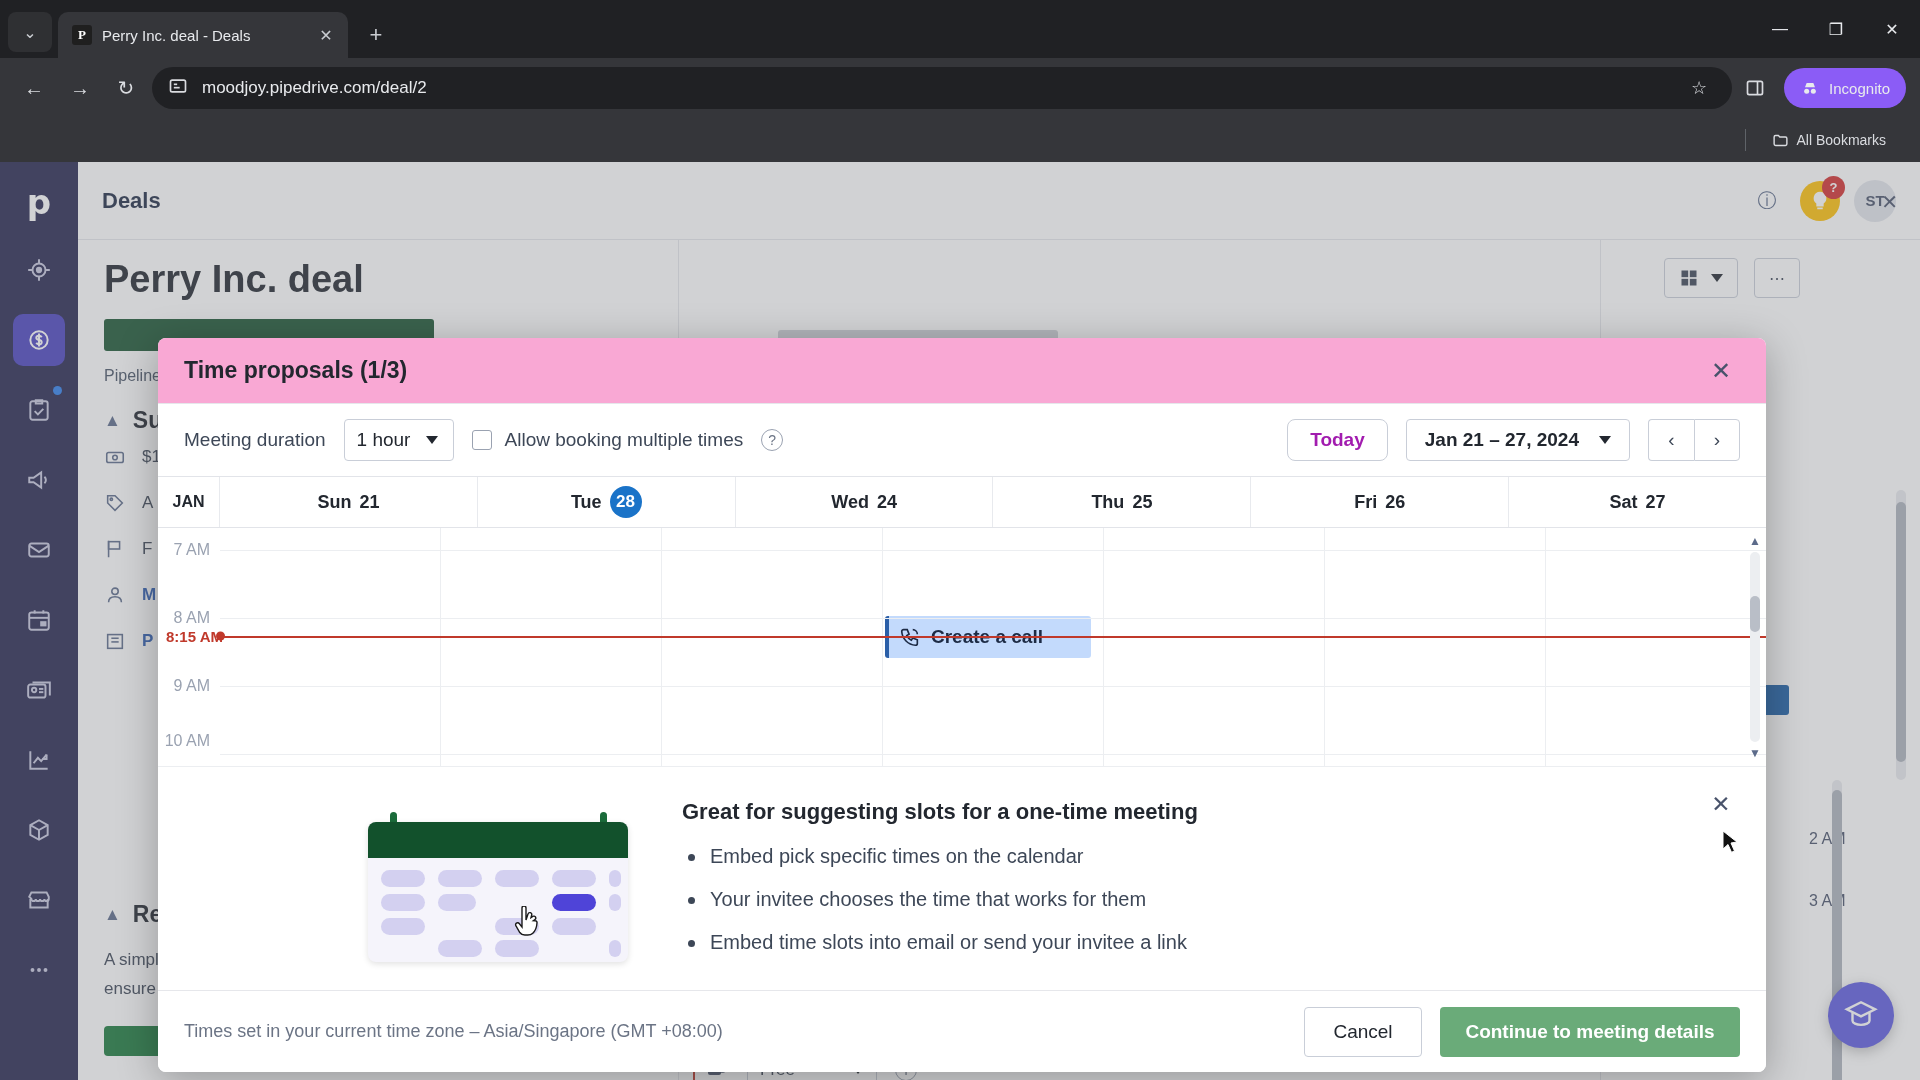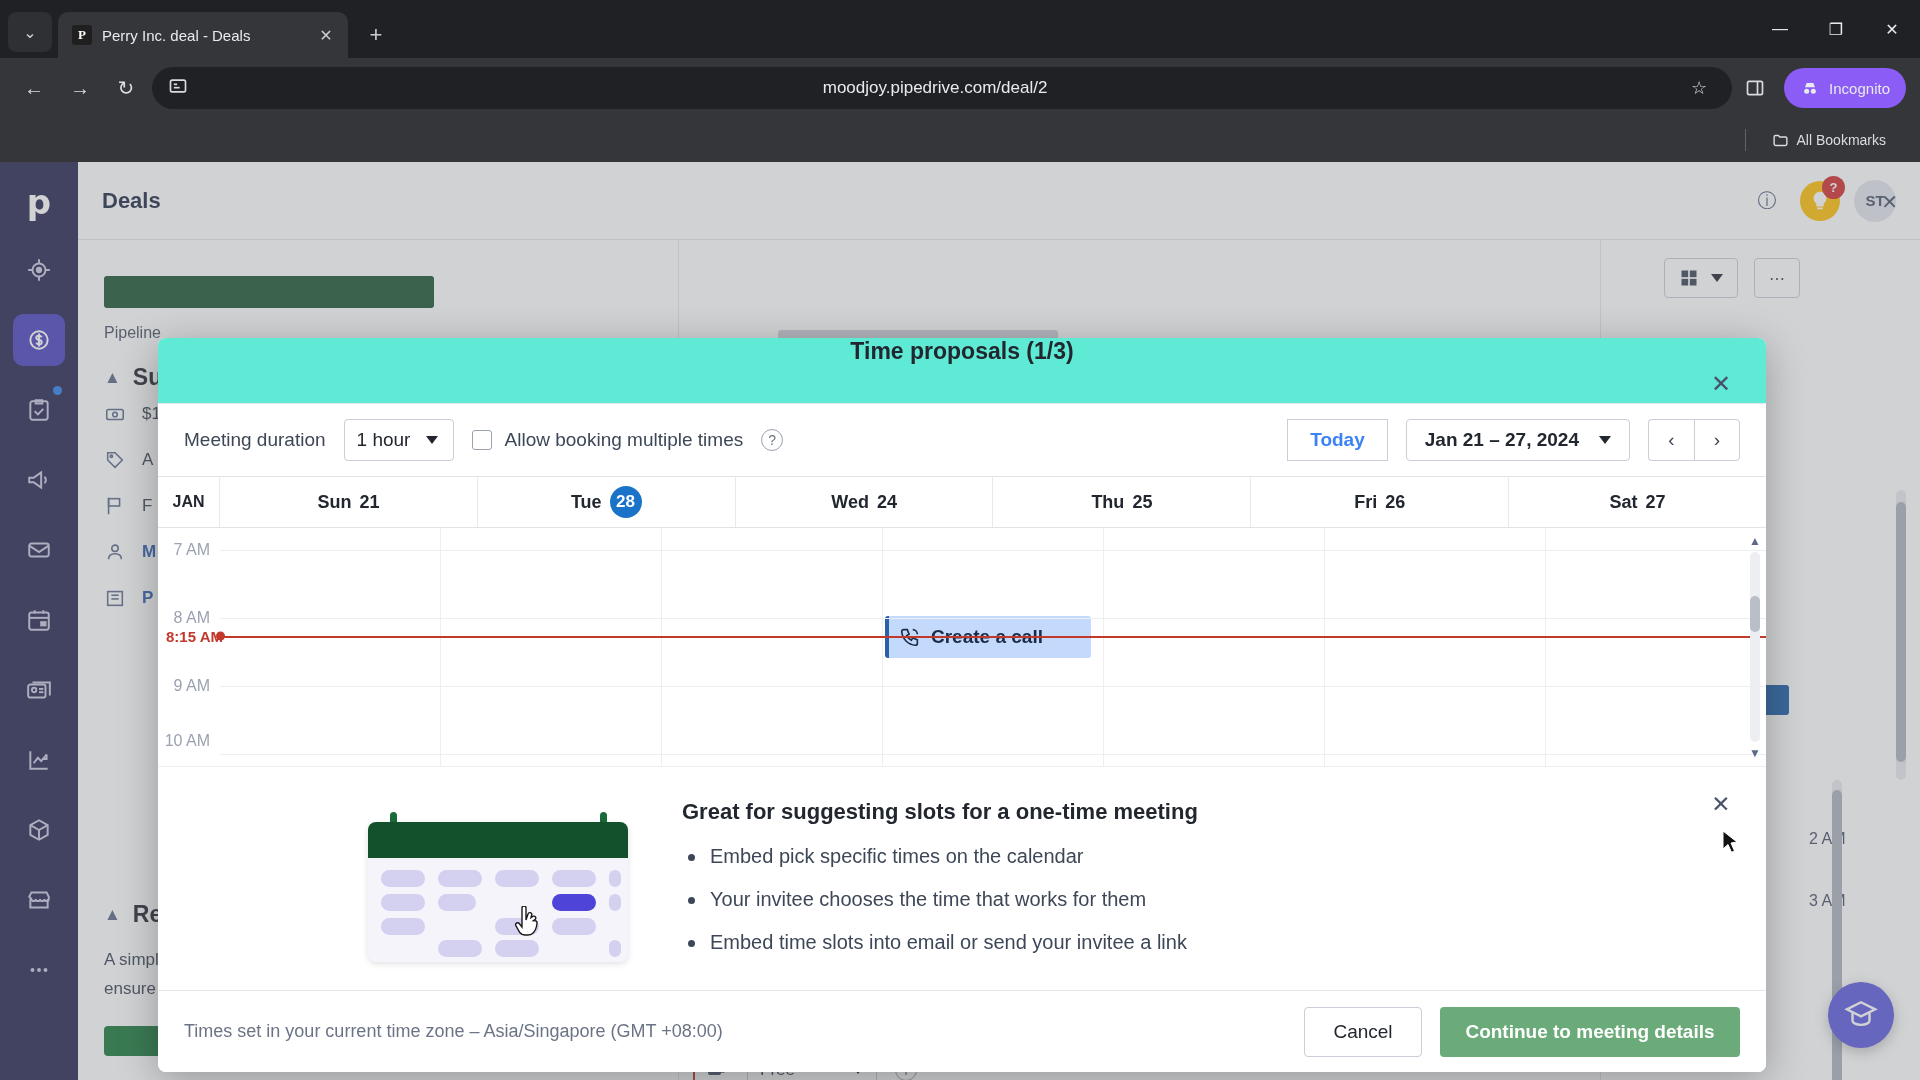--- a/index.html
+++ b/index.html
@@ -34,21 +34,21 @@
   .newtab { width:36px;height:36px;border-radius:50%;display:flex;align-items:center;justify-content:center;color:#c9ccd1;font-size:22px;margin:0 0 5px 10px;cursor:pointer;}
   .winctrl { position:absolute; right:0; top:0; height:58px; display:flex; align-items:center; }
   .winctrl div { width:56px;height:48px;display:flex;align-items:center;justify-content:center;color:#e8eaed;font-size:16px;cursor:pointer;}
 
   .toolbar { height:60px; display:flex; align-items:center; gap:6px; padding:0 14px; background:#35363a; }
   .navbtn { width:40px;height:40px;border-radius:50%;display:flex;align-items:center;justify-content:center;color:#dadce0;font-size:20px;cursor:pointer;}
   .omnibox {
     flex:1; height:42px; background:#202124; border-radius:22px; display:flex;
     align-items:center; padding:0 16px; gap:14px; color:#e8eaed; font-size:17px; cursor:text;
   }
-  .omnibox .url { flex:1;text-align:center; }
+  .omnibox .url { flex:1; }
   .star { width:34px;height:34px;display:flex;align-items:center;justify-content:center;color:#dadce0;font-size:18px;cursor:pointer;}
   .sidepanel-ic { width:34px;height:34px;display:flex;align-items:center;justify-content:center;color:#dadce0;cursor:pointer;}
   .incognito-pill {
     height:40px; border-radius:20px; background:#8b5cf6; display:flex; align-items:center;
     gap:9px; padding:0 16px; color:#e8eaed; font-size:15px; margin-left:6px; cursor:pointer;
   }
   .bookmarks-bar { height:44px; background:#35363a; display:flex; align-items:center; justify-content:flex-end; padding-right:26px; gap:10px; color:#dadce0; font-size:14px;}
   .bookmarks-bar .sep { width:1px;height:22px;background:#5f6368;margin-right:8px;}
   .bk-item{display:flex;align-items:center;gap:8px;cursor:pointer;padding:4px 8px;border-radius:6px;}
 
@@ -114,34 +114,34 @@
   .gray-bar{position:absolute;left:700px;top:168px;width:280px;height:30px;background:#cfd2d8;border-radius:3px;}
 
   .dim-overlay{position:absolute;left:0;top:0;width:1920px;height:918px;background:rgba(120,122,130,0.34);}
 
   
   .modal {
     position:absolute; left:158px; top:176px; width:1608px; height:734px;
     background:#fff; border-radius:8px; box-shadow:0 8px 40px rgba(0,0,0,.28);
     display:flex; flex-direction:column; overflow:hidden;
   }
-  .modal-head{height:66px;display:flex;align-items:center;padding:0 26px;border-bottom:1px solid #e6e7eb;background:#5eead4;flex-direction:column;}
+  .modal-head{height:66px;display:flex;align-items:center;padding:0 26px;border-bottom:1px solid #e6e7eb;background:#f9a8d4;}
   .modal-title{font-size:23px;font-weight:700;color:#22272f;}
   .modal-x{margin-left:auto;width:38px;height:38px;display:flex;align-items:center;justify-content:center;color:#49536b;font-size:24px;cursor:pointer;border-radius:50%;}
 
   .modal-toolbar{height:72px;display:flex;align-items:center;padding:0 26px;gap:18px;}
   .mt-label{font-size:19px;color:#3d4757;}
   .duration-select{height:42px;min-width:110px;border:1px solid #c9ced8;border-radius:4px;display:flex;align-items:center;gap:16px;padding:0 12px;font-size:19px;color:#22272f;cursor:pointer;background:#fff;}
   .caret{width:0;height:0;border-left:6px solid transparent;border-right:6px solid transparent;border-top:8px solid #22272f;}
   .cb-wrap{display:flex;align-items:center;gap:13px;cursor:pointer;}
   .cb{width:20px;height:20px;border:1.5px solid #9aa2b1;border-radius:3px;background:#fff;}
   .cb-text{font-size:19px;color:#3d4757;}
   .help-ic{width:22px;height:22px;border-radius:50%;border:1.5px solid #9aa2b1;color:#6b7485;font-size:14px;display:flex;align-items:center;justify-content:center;cursor:pointer;}
   .mt-spacer{flex:1;}
-  .btn-outline{height:42px;border:1px solid #c9ced8;border-radius:0;display:flex;align-items:center;padding:0 22px;font-size:19px;color:#3b82f6;background:#fff;cursor:pointer;font-weight:600;}
+  .btn-outline{height:42px;border:1px solid #c9ced8;border-radius:8px;display:flex;align-items:center;padding:0 22px;font-size:19px;color:#a21caf;background:#fff;cursor:pointer;font-weight:600;}
   .range-select{height:42px;border:1px solid #c9ced8;border-radius:4px;display:flex;align-items:center;gap:20px;padding:0 18px;font-size:19px;color:#22272f;background:#fff;cursor:pointer;font-weight:600;}
   .arrows{display:flex;}
   .arrow-btn{width:46px;height:42px;border:1px solid #c9ced8;display:flex;align-items:center;justify-content:center;color:#3d4757;font-size:19px;background:#fff;cursor:pointer;}
   .arrow-btn:first-child{border-radius:4px 0 0 4px;border-right:none;}
   .arrow-btn:last-child{border-radius:0 4px 4px 0;}
 
   .cal-head{display:flex;border-top:1px solid #e2e4e9;border-bottom:1px solid #e2e4e9;height:52px;background:#fff;}
   .cal-head .corner{width:62px;display:flex;align-items:center;justify-content:center;font-size:16px;font-weight:700;color:#22272f;border-right:1px solid #e8eaee;}
   .cal-head .dcol{flex:1;display:flex;align-items:center;justify-content:center;gap:8px;font-size:18px;font-weight:600;color:#22272f;border-right:1px solid #e8eaee;}
   .cal-head .dcol:last-child{border-right:none;}
@@ -348,20 +348,21 @@
         <span class="bulb">
           <svg viewBox="0 0 24 24" width="22" height="22" fill="#fff">
               <path d="M9 21h6v-2H9zm3-19a7 7 0 0 0-4 12.7V18h8v-3.3A7 7 0 0 0 12 2z"></path>
             </svg>
           <span class="badge">?</span>
         </span>
         <span class="avatar">ST</span>
       </div>
 
       <div class="deal-header">
+        <div class="deal-title">Perry Inc. deal</div>
         <div class="green-bar"></div>
         <div class="pipeline-label">Pipeline</div>
       </div>
 
       <div class="section-head">
         <span class="chev">▲</span>
         <span>Summary</span>
       </div>
 
       <div class="field-row">

